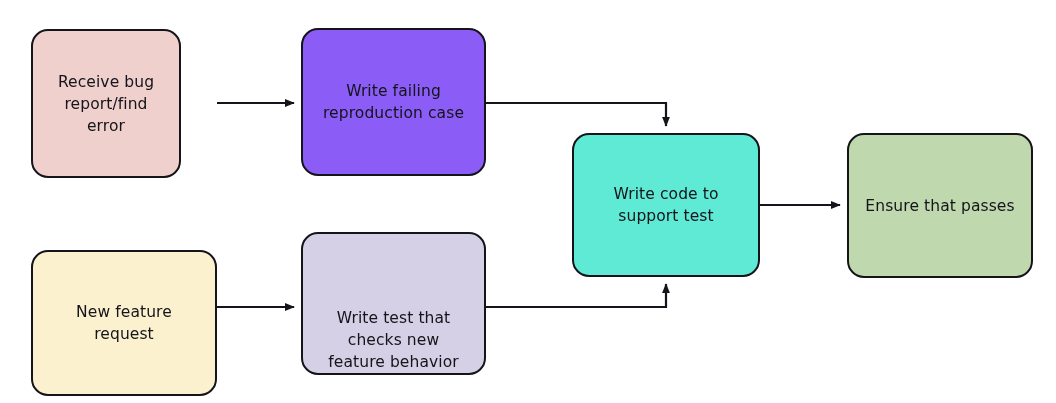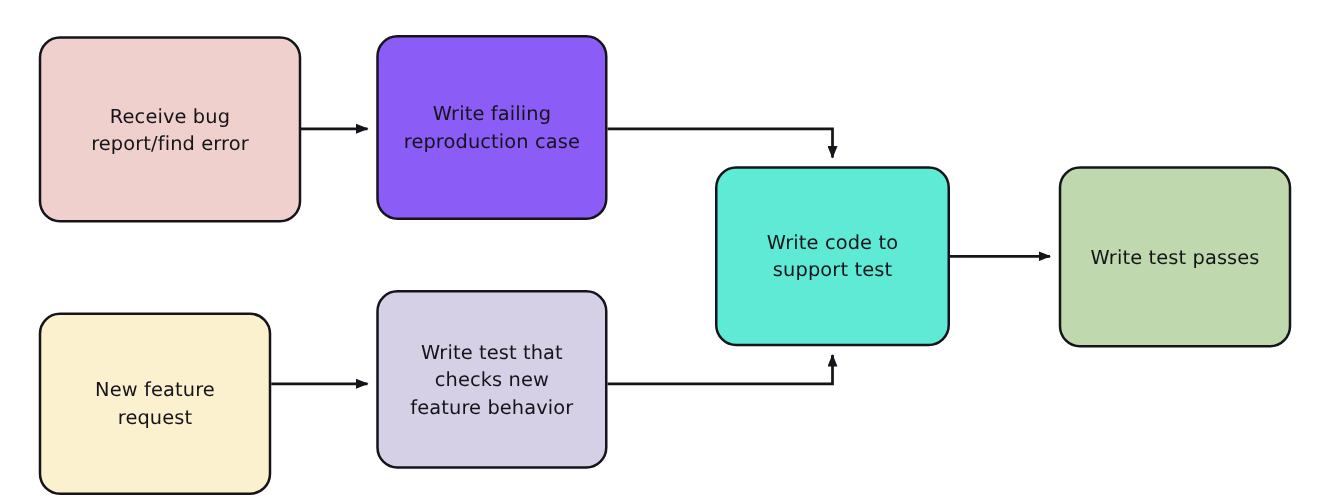--- a/index.html
+++ b/index.html
@@ -60,43 +60,43 @@
     </defs>
     <g id="edges-group" fill="none" stroke="#14141a" stroke-width="2.2" stroke-linecap="butt" stroke-linejoin="miter">
         <path d="M 217 103 L 294 103" marker-end="url(#arrowhead)"></path>
         <path d="M 486 103 L 666 103 L 666 126" marker-end="url(#arrowhead)"></path>
         <path d="M 217 307 L 294 307" marker-end="url(#arrowhead)"></path>
         <path d="M 486 307 L 666 307 L 666 284" marker-end="url(#arrowhead)"></path>
         <path d="M 760 205 L 840 205" marker-end="url(#arrowhead)"></path>
       </g>
   </svg>
 
-  <div class="node" style="left: 31px; top: 29px; width: 210px; height: 149px; background: rgb(239, 208, 205); border-color: rgb(20, 20, 26); color: rgb(20, 20, 26);">
+  <div class="node" style="left: 31px; top: 29px; width: 150px; height: 149px; background: rgb(239, 208, 205); border-color: rgb(20, 20, 26); color: rgb(20, 20, 26);">
     <span class="node-label">Receive bug
 report/find error</span>
   </div>
 
   <div class="node" style="left: 301px; top: 28px; width: 185px; height: 148px; background: #8b5cf6; border-color: rgb(20, 20, 26); color: rgb(20, 20, 26);">
     <span class="node-label">Write failing
 reproduction case</span>
   </div>
 
   <div class="node" style="left: 31px; top: 232px; width: 186px; height: 146px; background: rgb(252, 241, 207); border-color: rgb(20, 20, 26); color: rgb(20, 20, 26); margin-top: 18px;">
     <span class="node-label">New feature
 request</span>
   </div>
 
-  <div class="node" style="left: 301px; top: 232px; width: 185px; height: 143px; background: rgb(213, 208, 230); border-color: rgb(20, 20, 26); color: rgb(20, 20, 26);">
+  <div class="node" style="left: 301px; top: 232px; width: 185px; height: 143px; background: rgb(213, 208, 230); border-color: rgb(20, 20, 26); color: rgb(20, 20, 26); align-items: flex-end;">
     <span class="node-label">Write test that
 checks new
 feature behavior</span>
   </div>
 
   <div class="node" style="left: 572px; top: 133px; width: 188px; height: 144px; background: #5eead4; border-color: rgb(20, 20, 26); color: rgb(20, 20, 26);">
     <span class="node-label">Write code to
 support test</span>
   </div>
 
   <div class="node" style="left: 847px; top: 133px; width: 186px; height: 145px; background: rgb(191, 216, 173); border-color: rgb(20, 20, 26); color: rgb(20, 20, 26);">
-    <span class="node-label">Write test passes</span>
+    <span class="node-label">Ensure that passes</span>
   </div>
 
 </div>
 
 </body></html>

